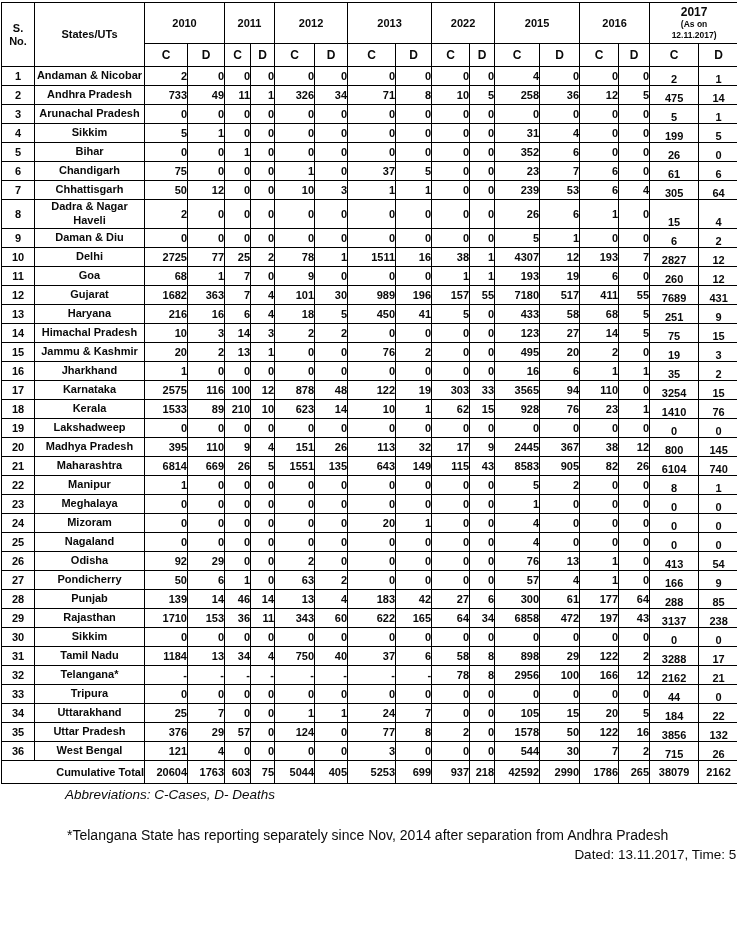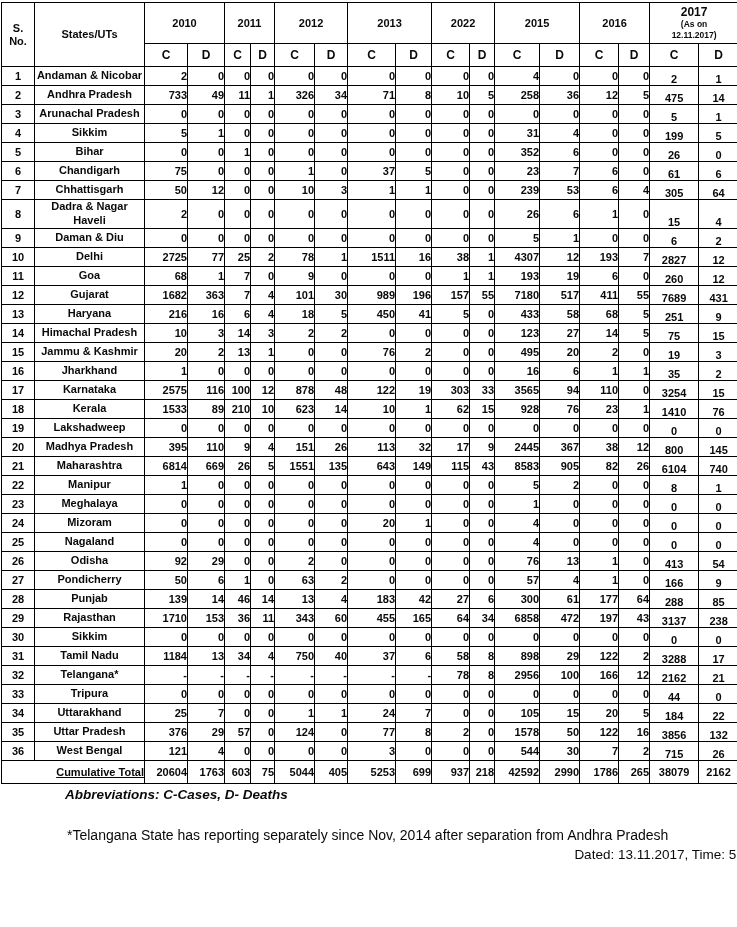--- a/index.html
+++ b/index.html
@@ -75,27 +75,26 @@
     padding-bottom: 2px;
     font-size: 11px;
   }
   tr.total-row { height: 23px; }
   tr.total-row td { vertical-align: middle; }
   td.total-label {
     text-align: right;
     padding-right: 6px;
     font-size: 11.5px;
     vertical-align: middle;
-    text-decoration: underline;
   }
   
   .abbrev {
     margin: 3px 0 0 64px;
     font-size: 13.5px;
-    font-weight: bold;
+    font-weight: normal;
     font-style: italic;
   }
   .footnotes {
     margin: 23px 0 0 66px;
     width: 652px;
     font-size: 14px;
     line-height: 1.5;
   }
   .dated {
     margin-top: 1px;
@@ -731,21 +730,21 @@
         </tr>
         <tr class="data-row">
           <td class="sno">29</td>
           <td class="state">Rajasthan</td>
           <td class="num">1710</td>
           <td class="num">153</td>
           <td class="num">36</td>
           <td class="num">11</td>
           <td class="num">343</td>
           <td class="num">60</td>
-          <td class="num">455</td>
+          <td class="num">622</td>
           <td class="num">165</td>
           <td class="num">64</td>
           <td class="num">34</td>
           <td class="num">6858</td>
           <td class="num">472</td>
           <td class="num">197</td>
           <td class="num">43</td>
           <td class="c17">3137</td>
           <td class="c17">238</td>
         </tr>

